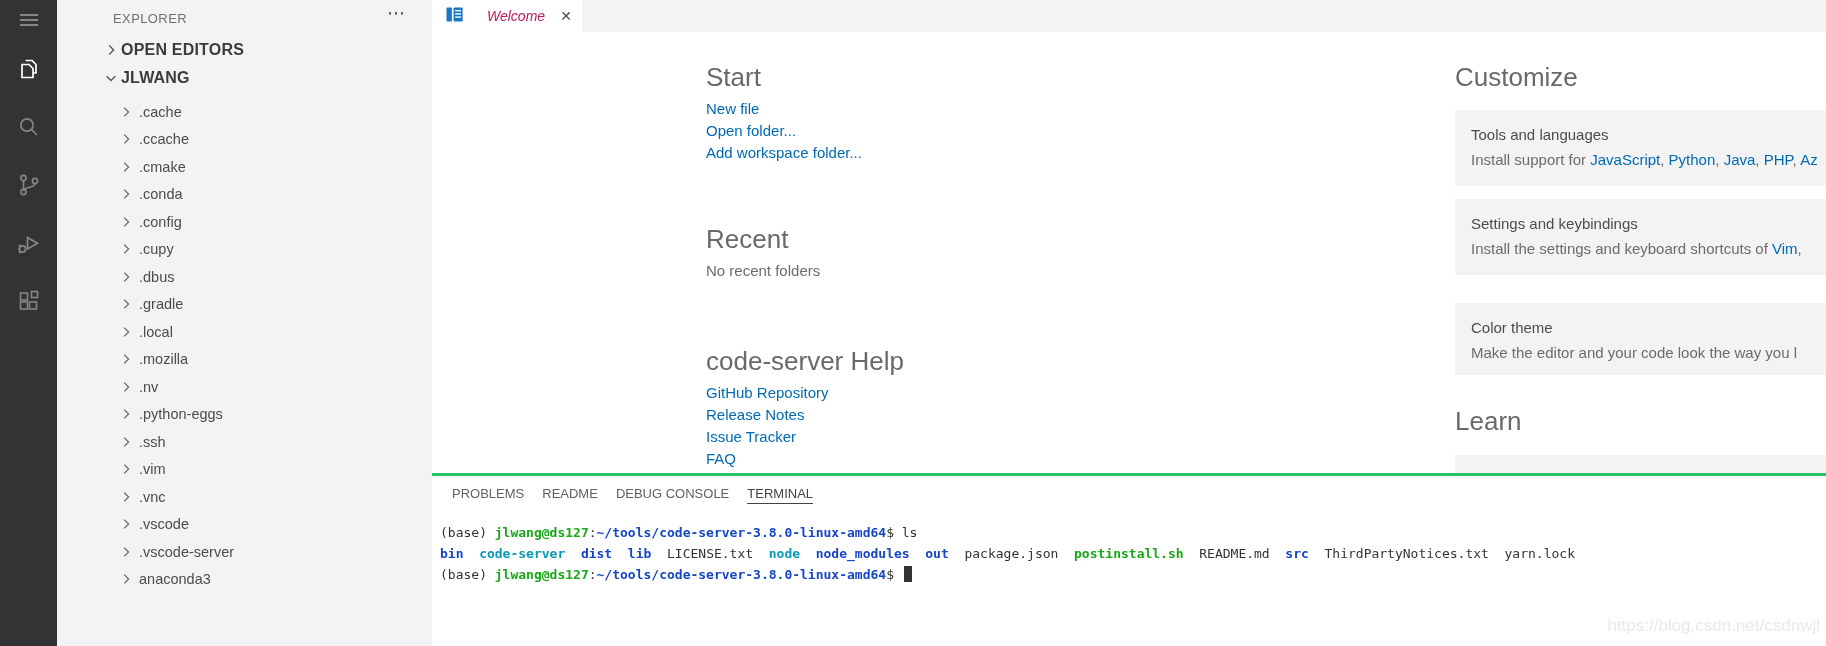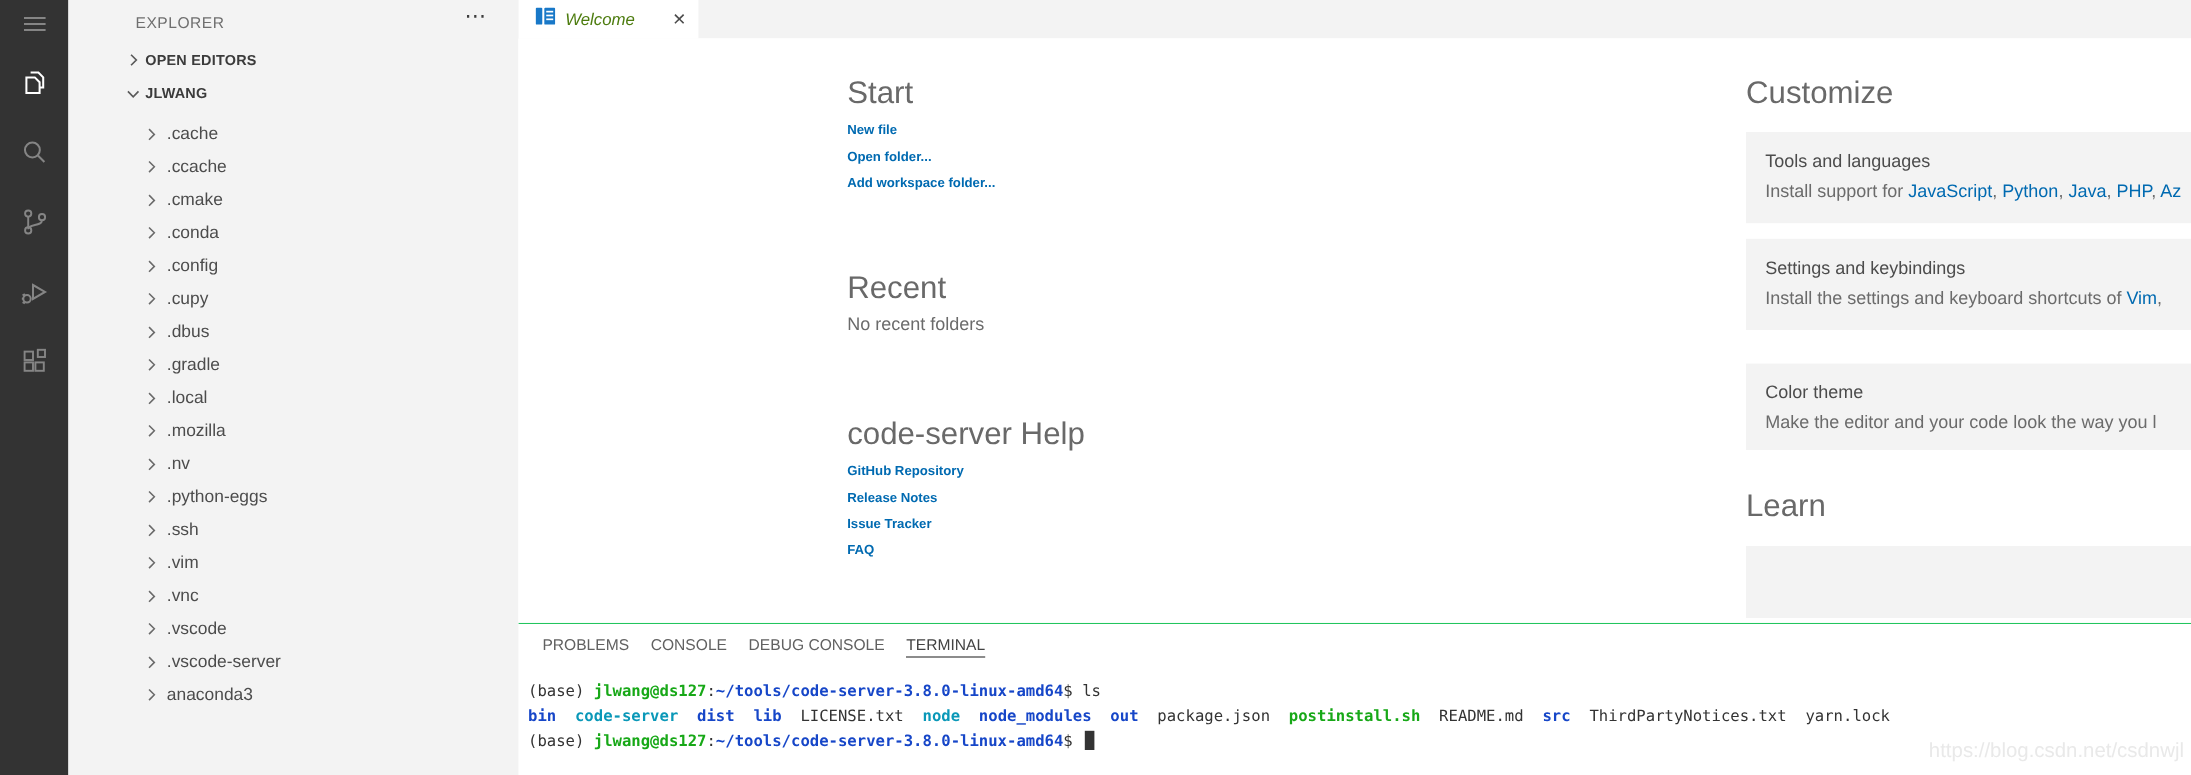--- a/index.html
+++ b/index.html
@@ -16,55 +16,55 @@
   .ab-item.menu{height:40px;}
   .ab-item.active{color:#ffffff;}
   .ab-item svg{display:block;}
 
   
   .sidebar{width:375px;height:100%;background:var(--side-bg);flex:none;position:relative;overflow:hidden;padding-left:36px;}
   .sidebar-title{height:36px;display:flex;align-items:center;padding-left:20px;font-size:13px;color:#6f6f6f;letter-spacing:.4px;}
   .more{position:absolute;left:330px;top:2px;font-size:18px;color:#3c3c3c;cursor:pointer;letter-spacing:1px;}
   .section-row{height:28px;display:flex;align-items:center;cursor:pointer;}
   .section-row .chev{margin-left:10px;margin-right:2px;display:flex;}
-  .section-label{font-size:12px;font-weight:700;color:#3b3b3b;letter-spacing:.2px;}
+  .section-label{font-size:16px;font-weight:700;color:#3b3b3b;letter-spacing:.2px;}
   .tree-row{height:27.5px;display:flex;align-items:flex-end;cursor:pointer;}
   .tree-row .chev{margin-left:25px;margin-right:5px;display:flex;}
   .tree-label{font-size:14.5px;color:#4c4c4c;}
 
   
   .main{flex:1;display:flex;flex-direction:column;min-width:0;background:#fff;}
   .tabbar{height:32px;background:#f3f3f3;display:flex;flex:none;}
   .tab{width:150px;background:#ffffff;display:flex;align-items:center;padding:0 10px 0 14px;cursor:pointer;}
-  .tab-label{font-size:14px;font-style:italic;color:#4d7c0f;margin-left:8px;}
+  .tab-label{font-size:14px;font-style:italic;color:#be185d;margin-left:24px;}
   .tab-close{margin-left:auto;font-size:14px;color:#4c4c4c;cursor:pointer;}
 
   
   .editor{position:relative;flex:1;overflow:hidden;background:#fff;}
   .sec{position:absolute;}
   .sec h2{margin:0 0 4px 0;font-size:26px;font-weight:300;color:#696969;line-height:34px;}
   .sec-start{left:274px;top:28px;}
   .sec-recent{left:274px;top:190px;}
   .sec-help{left:274px;top:312px;}
-  .wlink{display:block;font-size:11px;line-height:22px;color:var(--link);text-decoration:none;cursor:pointer;font-weight:bold;}
+  .wlink{display:block;font-size:15px;line-height:22px;color:var(--link);text-decoration:none;cursor:pointer;}
   .muted{font-size:15px;line-height:22px;color:#6b6b6b;margin-top:4px;}
   .sec-customize{left:1023px;top:0;width:392px;height:100%;}
   .sec-customize h2.h-cust{position:absolute;left:0;top:28px;text-align:center;}
   .sec-customize h2.h-learn{position:absolute;left:0;top:372px;}
   .card{position:absolute;left:0;width:392px;background:var(--card-bg);padding:12px 0 12px 16px;overflow:hidden;white-space:nowrap;cursor:pointer;}
   .card1{top:78px;height:76px;}
   .card2{top:167px;height:76px;}
   .card3{top:271px;height:72px;}
   .card4{top:423px;height:60px;}
   .c-title{font-size:15px;color:#4c4c4c;line-height:25px;}
   .c-desc{font-size:15px;color:#6b6b6b;line-height:25px;}
   .c-desc a{color:var(--link);text-decoration:none;cursor:pointer;}
 
   
-  .panel{height:127px;border-top:1px solid #22c55e;flex:none;background:#fff;}
+  .panel{height:173px;border-top:3px solid #22c55e;flex:none;background:#fff;}
   .panel-tabs{display:flex;gap:18px;padding:10px 0 0 20px;height:28px;}
   .ptab{font-size:13px;color:#616161;cursor:pointer;padding-bottom:5px;}
   .ptab.active{color:#424242;border-bottom:1px solid #424242;}
   .terminal{padding:18px 0 0 8px;font-family:"DejaVu Sans Mono",monospace;font-size:13px;line-height:21px;color:var(--t-fg);cursor:text;}
   .tline{white-space:pre;}
   .b{font-weight:bold;}
   .green{color:var(--t-green);} .blue{color:var(--t-blue);} .cyan{color:var(--t-cyan);} .fg{color:var(--t-fg);}
   .cursor{display:inline-block;width:8px;height:16px;background:#333;vertical-align:-3px;margin-left:2px;}
 
   .watermark{position:absolute;right:6px;top:616px;font-size:17px;color:#e9e9e9;pointer-events:none;}
@@ -343,21 +343,21 @@
             </div>
           </div>
         <h2 class="h-learn">Learn</h2>
         <div class="card card4"></div>
       </section>
     </div>
 
     <div class="panel">
       <div class="panel-tabs" id="panel-tabs">
           <div class="ptab">PROBLEMS</div>
-          <div class="ptab">CONSOLE</div>
+          <div class="ptab">README</div>
           <div class="ptab">DEBUG CONSOLE</div>
           <div class="ptab active">TERMINAL</div>
         </div>
       <div class="terminal" id="terminal">
           <div class="tline"><span class="fg">(base) </span><span class="green b">jlwang@ds127</span><span class="fg">:</span><span class="blue b">~/tools/code-server-3.8.0-linux-amd64</span><span class="fg">$ ls</span></div>
           <div class="tline"><span class="blue b">bin</span><span class="fg">  </span><span class="cyan b">code-server</span><span class="fg">  </span><span class="blue b">dist</span><span class="fg">  </span><span class="blue b">lib</span><span class="fg">  </span><span class="fg">LICENSE.txt</span><span class="fg">  </span><span class="cyan b">node</span><span class="fg">  </span><span class="blue b">node_modules</span><span class="fg">  </span><span class="blue b">out</span><span class="fg">  </span><span class="fg">package.json</span><span class="fg">  </span><span class="green b">postinstall.sh</span><span class="fg">  </span><span class="fg">README.md</span><span class="fg">  </span><span class="blue b">src</span><span class="fg">  </span><span class="fg">ThirdPartyNotices.txt</span><span class="fg">  </span><span class="fg">yarn.lock</span></div>
           <div class="tline"><span class="fg">(base) </span><span class="green b">jlwang@ds127</span><span class="fg">:</span><span class="blue b">~/tools/code-server-3.8.0-linux-amd64</span><span class="fg">$ </span><span class="cursor"></span></div>
         </div>
     </div>
   </main>

